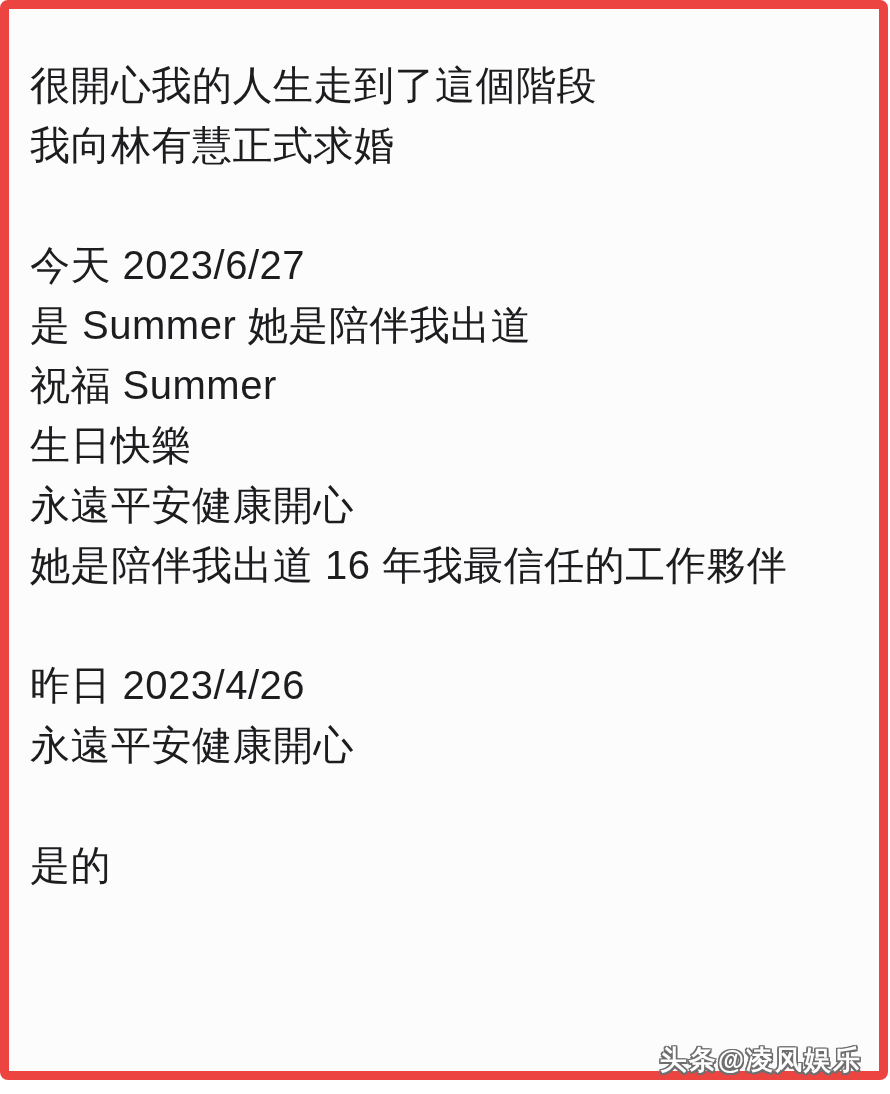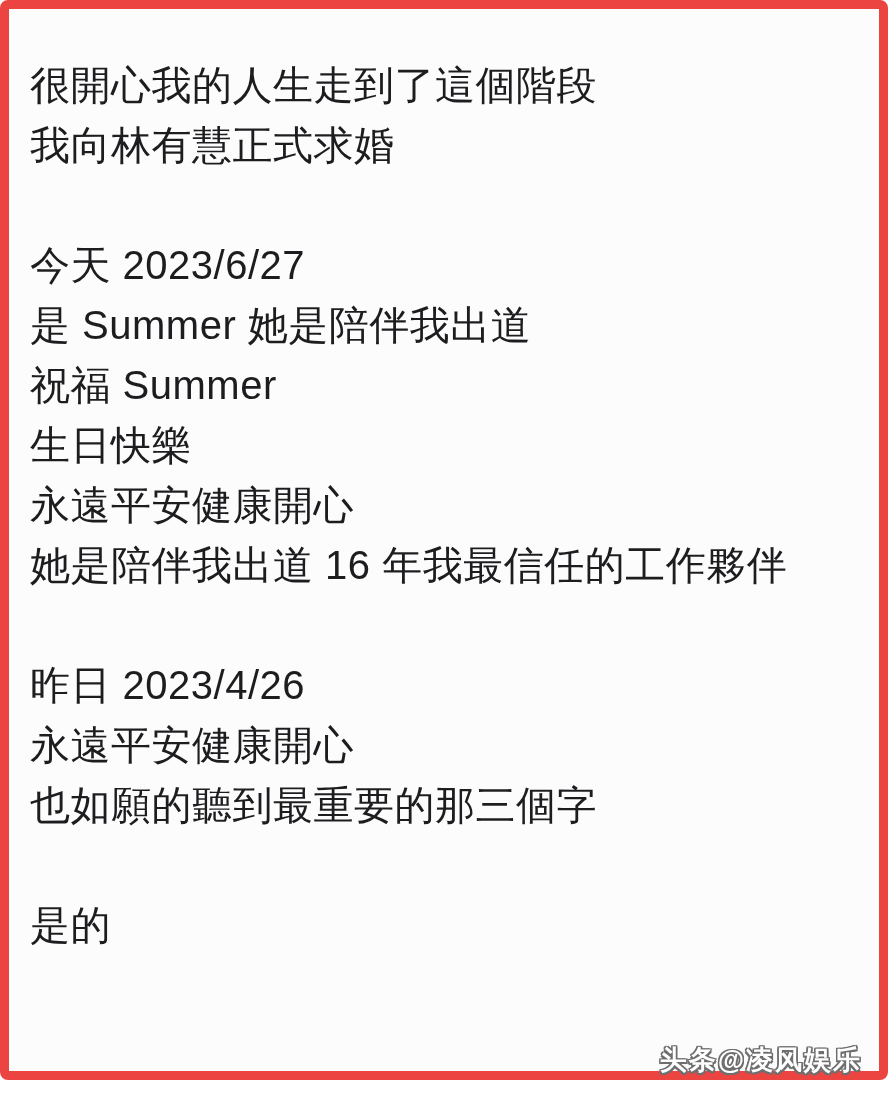--- a/index.html
+++ b/index.html
@@ -70,18 +70,17 @@
       <div class="text-line"></div>
       <div class="text-line">今天 2023/6/27</div>
       <div class="text-line">是 Summer 她是陪伴我出道</div>
       <div class="text-line">祝福 Summer</div>
       <div class="text-line">生日快樂</div>
       <div class="text-line">永遠平安健康開心</div>
       <div class="text-line">她是陪伴我出道 16 年我最信任的工作夥伴</div>
       <div class="text-line"></div>
       <div class="text-line">昨日 2023/4/26</div>
       <div class="text-line">永遠平安健康開心</div>
-      <div class="text-line">也如願的聽到最重要的那三個字</div>
       <div class="text-line"></div>
       <div class="text-line">是的</div>
     </div>
   <div class="watermark" style="color: rgb(255, 255, 255);">头条@凌风娱乐</div>
 </div>
 
 </body></html>

